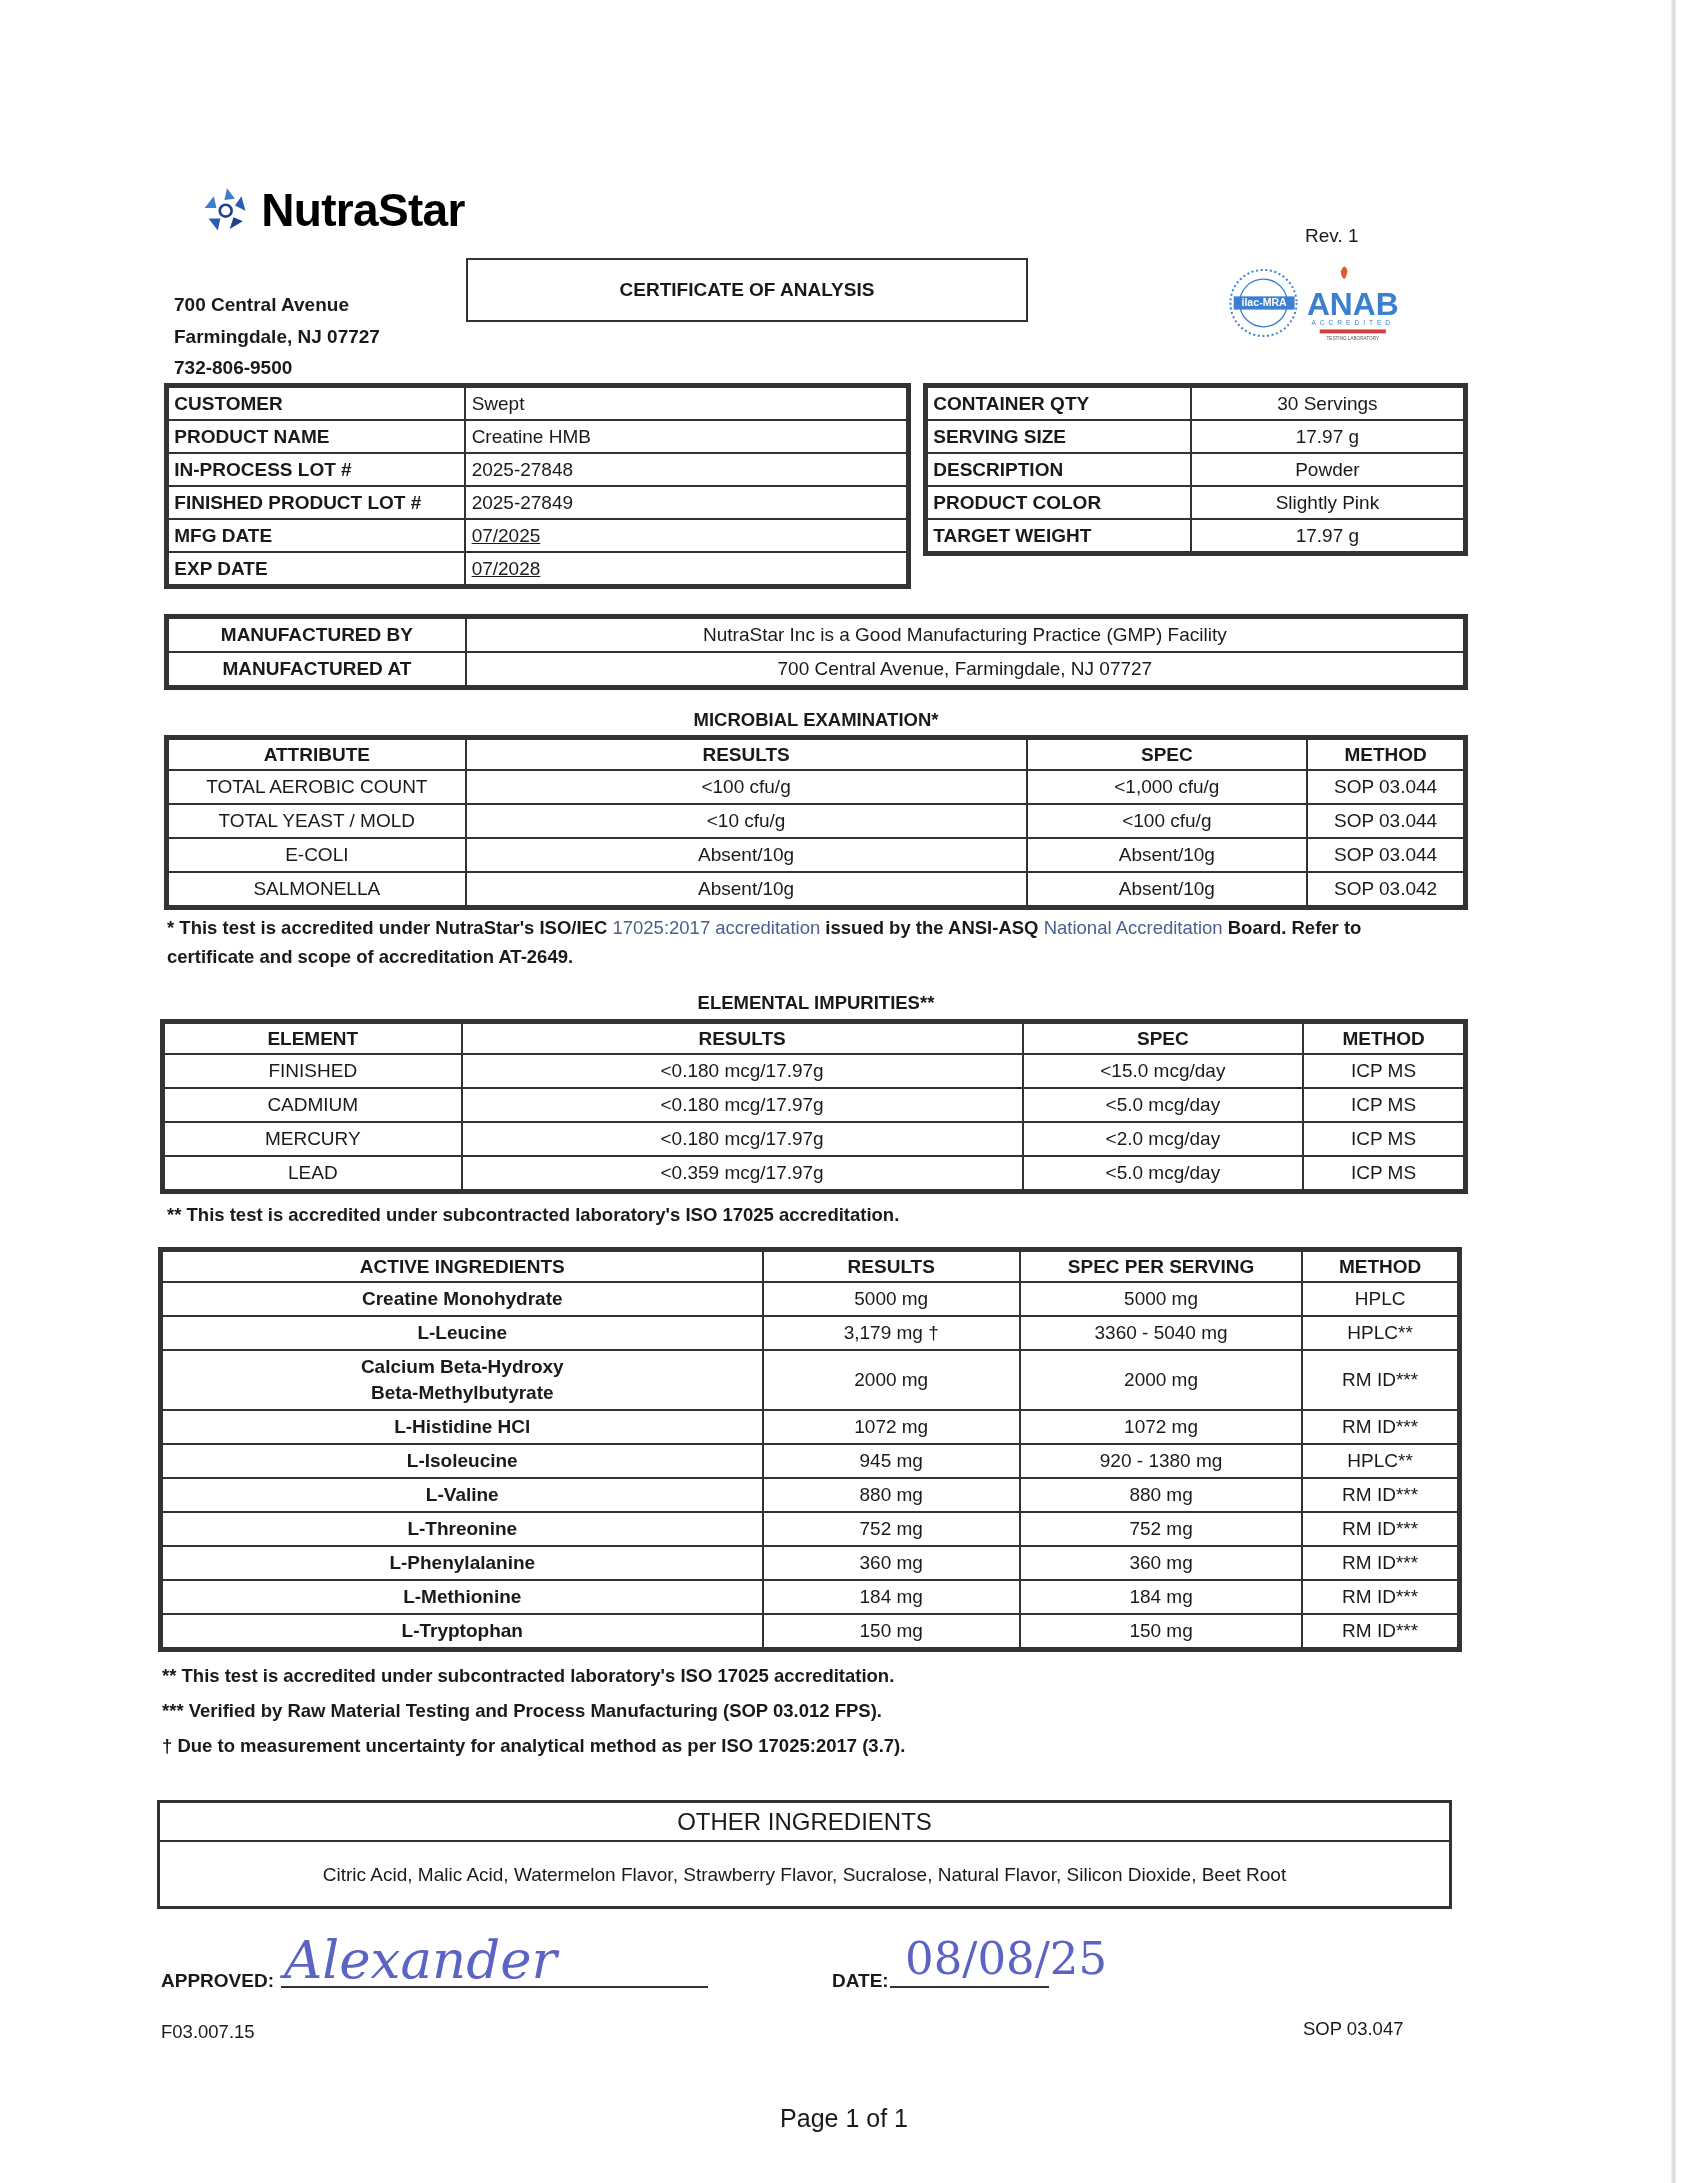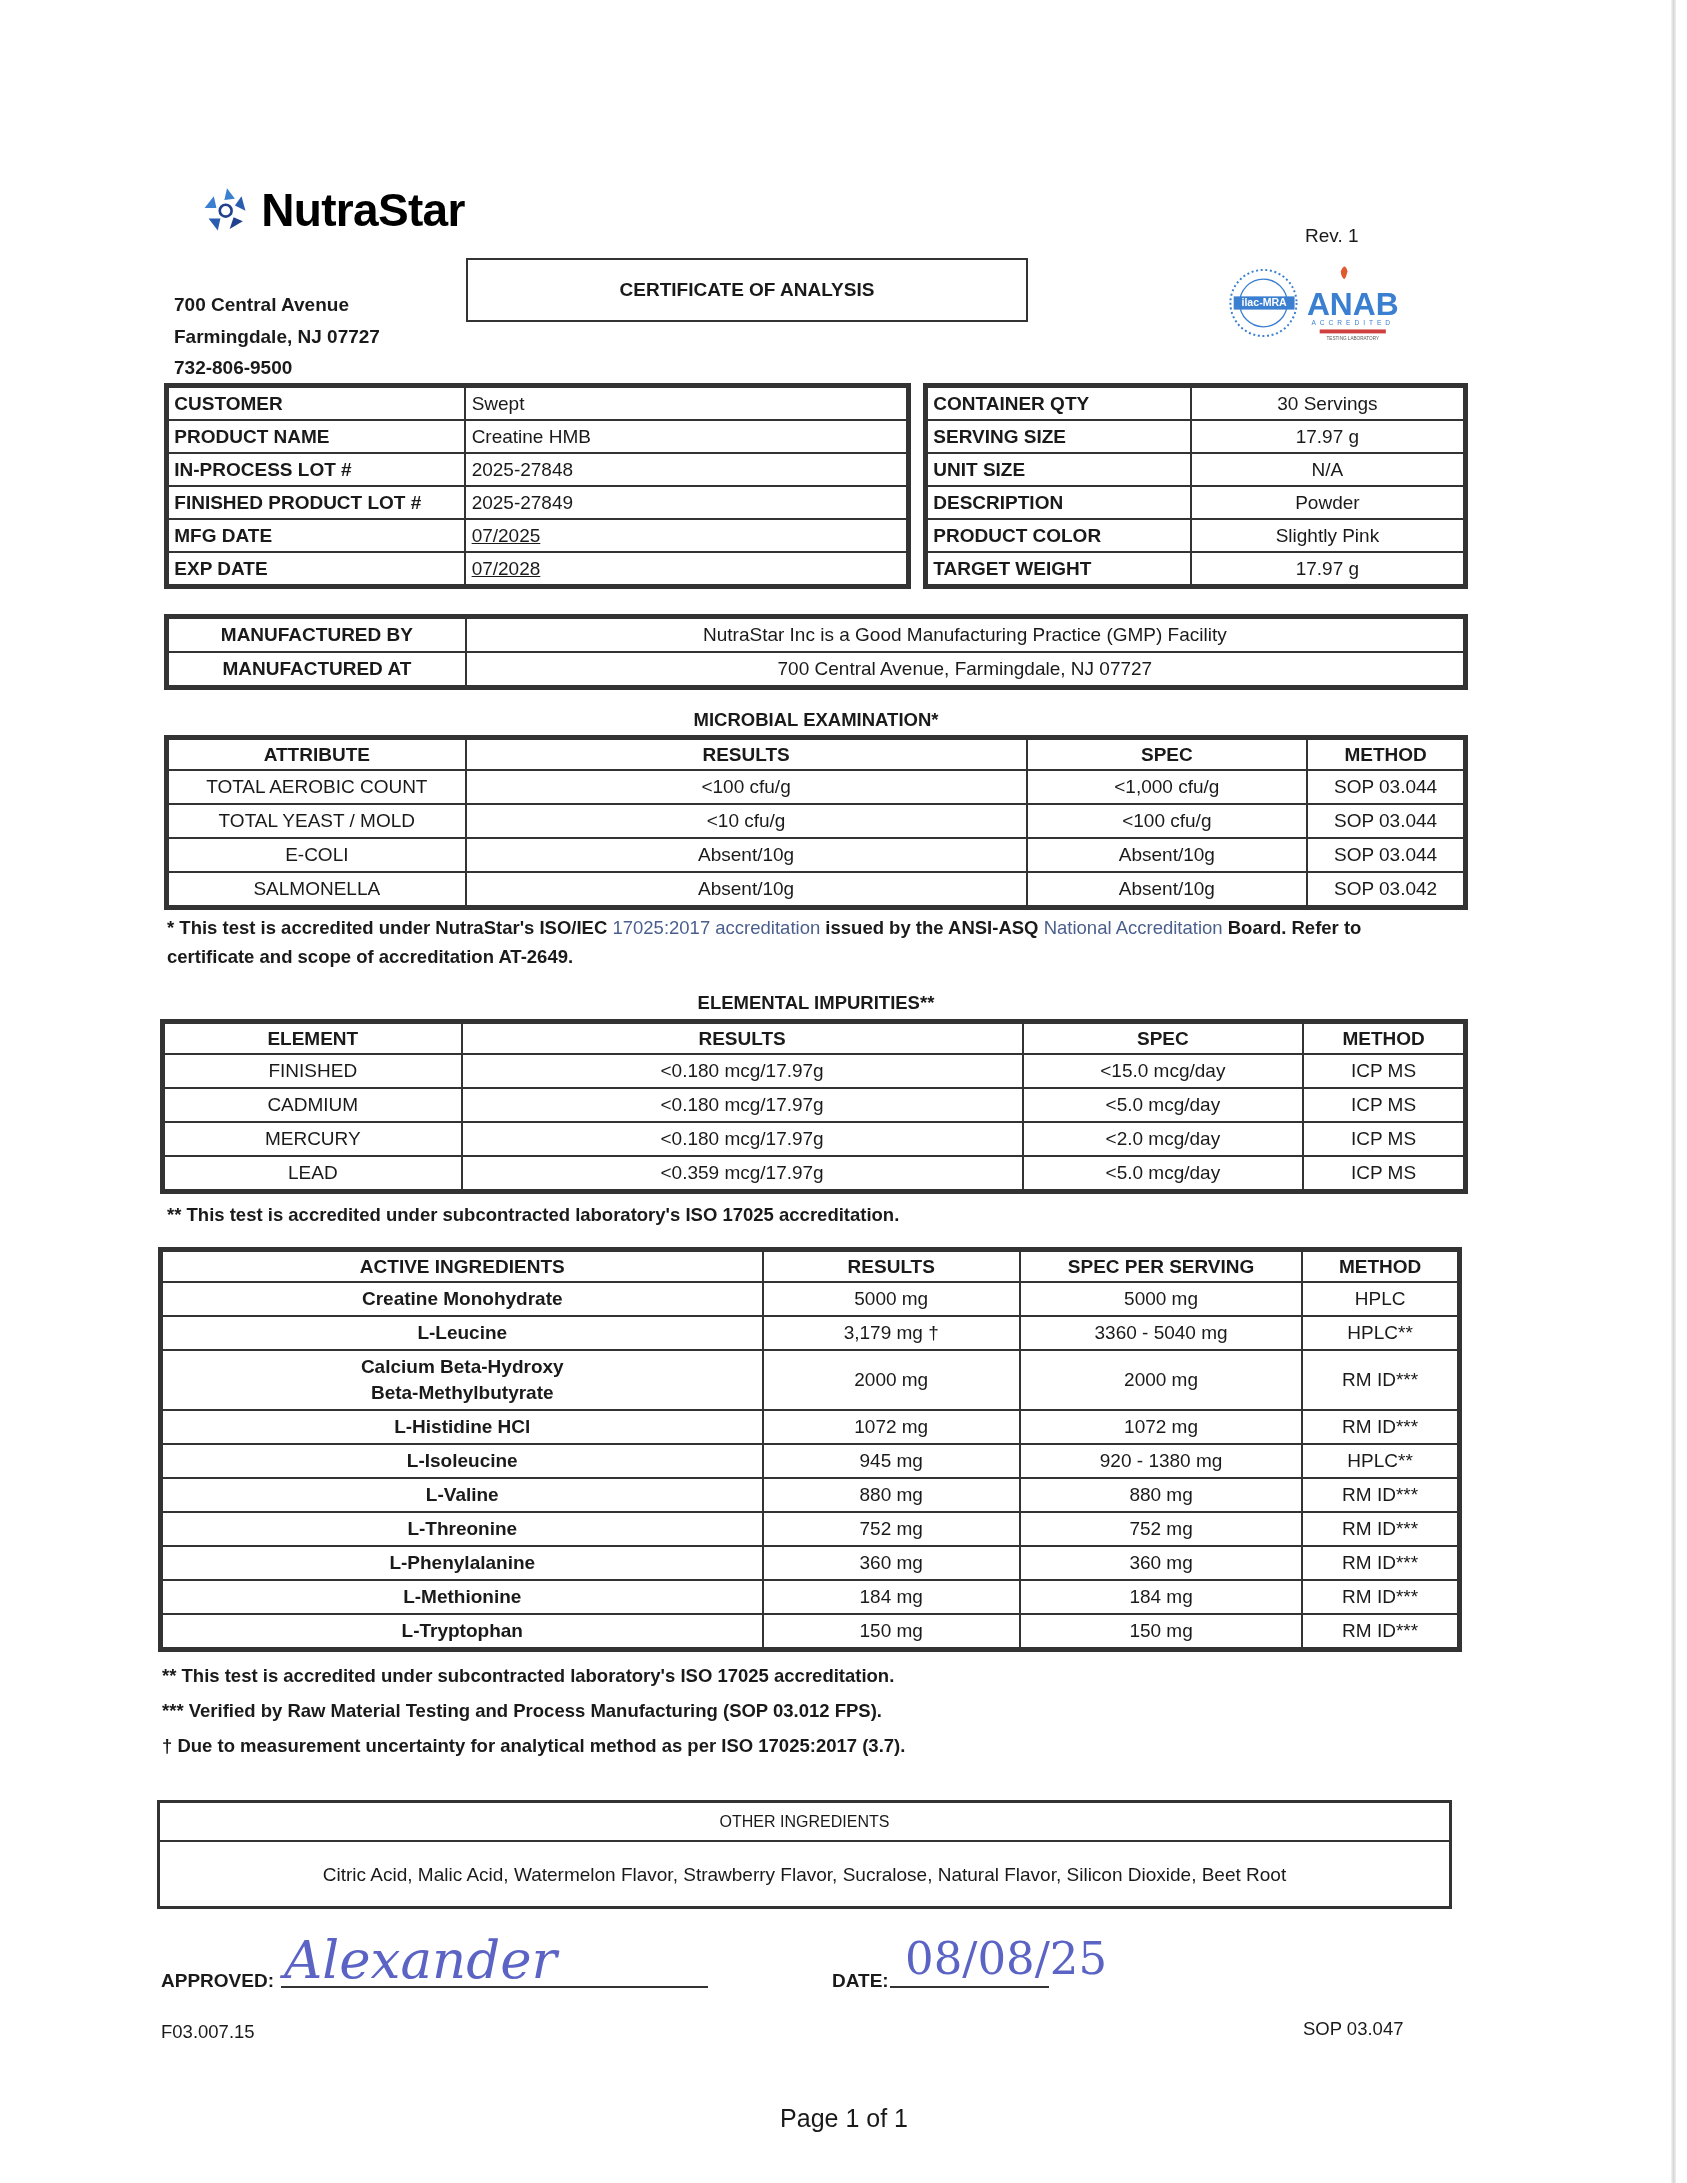--- a/index.html
+++ b/index.html
@@ -35,21 +35,21 @@
   .l { text-align:left; }
   th { font-weight:bold; text-align:center; }
   td.lbl { font-weight:bold; }
   .u { text-decoration:underline; }
 
   .section-title { position:absolute; font-size:18.5px; font-weight:bold; text-align:center; }
   .note { position:absolute; font-size:18.5px; font-weight:bold; line-height:29px; }
   .note .blue { color:#4a5f8d; font-weight:normal; }
 
   .other-box { position:absolute; left:157px; top:1800px; width:1295px; height:109px; border:3.3px solid #333; box-sizing:border-box; }
-  .other-head { height:37px; border-bottom:2px solid #333; display:flex; align-items:center; justify-content:center; font-size:16px; }
+  .other-head { height:37px; border-bottom:2px solid #333; display:flex; align-items:center; justify-content:center; font-size:24px; }
   .other-body { height:66px; display:flex; align-items:center; justify-content:center; font-size:19px; }
 
   .sig-label { position:absolute; font-size:19px; font-weight:bold; }
   .sig-line { position:absolute; border-bottom:2px solid #333; }
   .signature { position:absolute; font-family:"DejaVu Serif", serif; font-style:italic; color:#5b64c4; }
   .footer-code { position:absolute; font-size:18.5px; }
   .page-num { position:absolute; left:728px; top:2104px; width:232px; text-align:center; font-size:25px; }
 </style>
 </head>
 <body>
@@ -129,24 +129,20 @@
   <tbody id="pir-body">
       <tr style="height: 33px;">
         <td class="lbl l">CONTAINER QTY</td>
         <td class="c">30 Servings</td>
       </tr>
       <tr style="height: 33px;">
         <td class="lbl l">SERVING SIZE</td>
         <td class="c">17.97 g</td>
       </tr>
       <tr style="height: 33px;">
-        <td class="lbl l">UNIT SIZE</td>
-        <td class="c">N/A</td>
-      </tr>
-      <tr style="height: 33px;">
         <td class="lbl l">DESCRIPTION</td>
         <td class="c">Powder</td>
       </tr>
       <tr style="height: 33px;">
         <td class="lbl l">PRODUCT COLOR</td>
         <td class="c">Slightly Pink</td>
       </tr>
       <tr style="height: 33px;">
         <td class="lbl l">TARGET WEIGHT</td>
         <td class="c">17.97 g</td>

